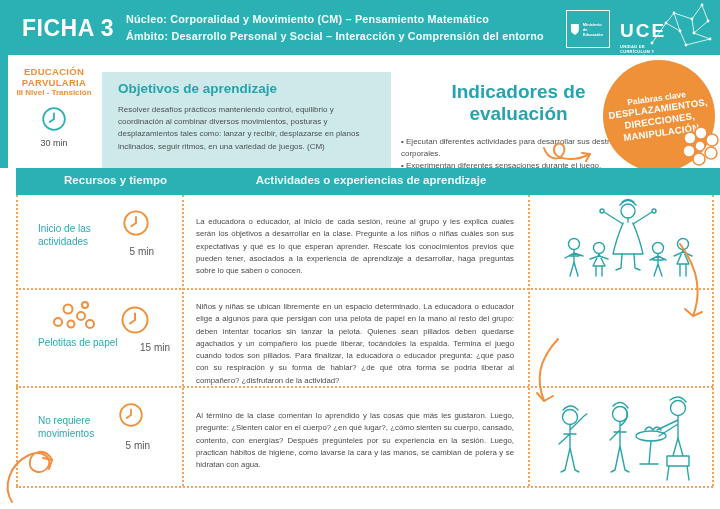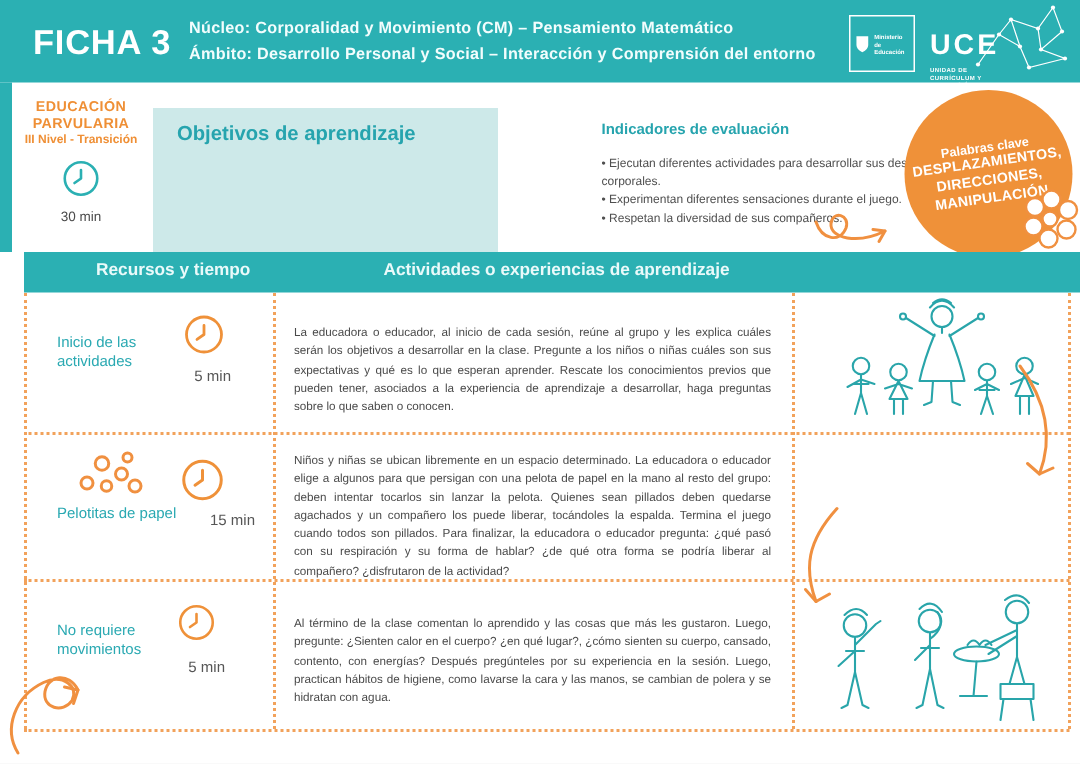--- a/index.html
+++ b/index.html
@@ -19,26 +19,26 @@
 
   .left-strip { position:absolute; left:0; top:55px; width:8px; height:113px; background:#2bb0b3; }
 
   
   .sidebar { position:absolute; left:8px; top:66px; width:92px; text-align:center; }
   .sb-title { color:#ef8f35; font-size:9.5px; font-weight:800; line-height:11px; letter-spacing:.3px; }
   .sb-level { margin-top:0; color:#ef8f35; font-size:8px; font-weight:700; }
   .sb-clock { margin-top:9px; color:#2bb0b3; }
   .sb-duration { margin-top:2px; color:#4a4a4a; font-size:9px; }
 
-  .obj-panel { position:absolute; left:102px; top:72px; width:230px; height:96px; background:#cde9e9; }
+  .obj-panel { position:absolute; left:102px; top:72px; width:289px; height:96px; background:#cde9e9; }
   .obj-title { position:absolute; left:16px; top:9px; color:#26a4ae; font-size:13.5px; font-weight:800; }
   .obj-body { position:absolute; left:16px; top:32px; width:258px; color:#4f4f4f; font-size:8px; line-height:12.2px; }
 
   .ind-wrap { position:absolute; left:401px; top:81px; width:235px; }
-  .ind-title { color:#26a4ae; font-size:10px; font-weight:800; }
+  .ind-title { color:#26a4ae; font-size:19px; font-weight:800;text-align:center; }
   .ind-list { margin-top:11px; color:#4f4f4f; font-size:8px; line-height:12.2px; }
   .ind-item::before { content:"• "; }
 
   .badge { position:absolute; left:603px; top:60px; width:112px; height:112px; border-radius:50%; background:#ef9139; display:flex; align-items:center; justify-content:center; }
   .badge-inner { transform:rotate(-8deg); text-align:center; color:#ffffff; }
   .badge-label { font-size:8.5px; font-weight:600; }
   .badge-word { font-size:9.5px; font-weight:800; line-height:12px; letter-spacing:.2px; }
 
   .flower { position:absolute; left:681px; top:123px; }
   .curl-arrow { position:absolute; left:540px; top:138px; }
@@ -119,20 +119,21 @@
       <svg class="lineart" width="26" height="26" viewBox="0 0 30 30" style="stroke:#2bb0b3; stroke-width:2;">
         <circle cx="15" cy="15" r="12.5"></circle>
           <path d="M15,8.5 L15,15 L10,18.5"></path>
       </svg>
     </div>
     <div class="sb-duration">30 min</div>
   </div>
 
   <div class="obj-panel">
     <div class="obj-title">Objetivos de aprendizaje</div>
+    <div class="obj-body">Resolver desafíos prácticos manteniendo control, equilibrio y coordinación al combinar diversos movimientos, posturas y desplazamientos tales como: lanzar y recibir, desplazarse en planos inclinados, seguir ritmos, en una variedad de juegos. (CM)</div>
   </div>
 
   <div class="ind-wrap">
     <div class="ind-title">Indicadores de evaluación</div>
     <div class="ind-list">
       <div class="ind-item">Ejecutan diferentes actividades para desarrollar sus destrezas corporales.</div>
       <div class="ind-item">Experimentan diferentes sensaciones durante el juego.</div>
       <div class="ind-item">Respetan la diversidad de sus compañeros.</div>
     </div>
   </div>

